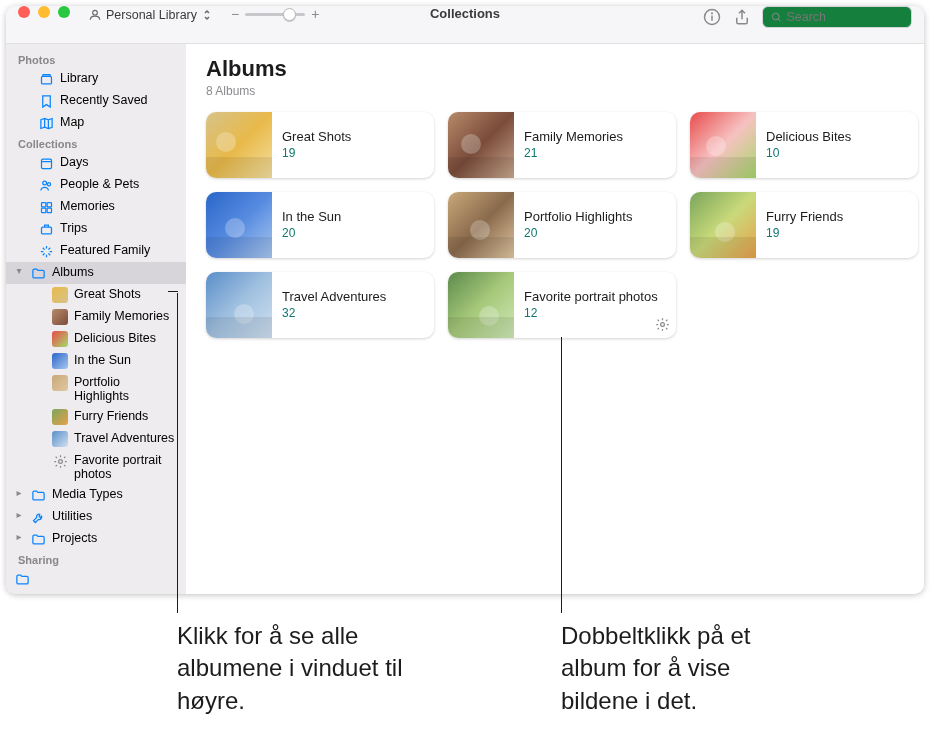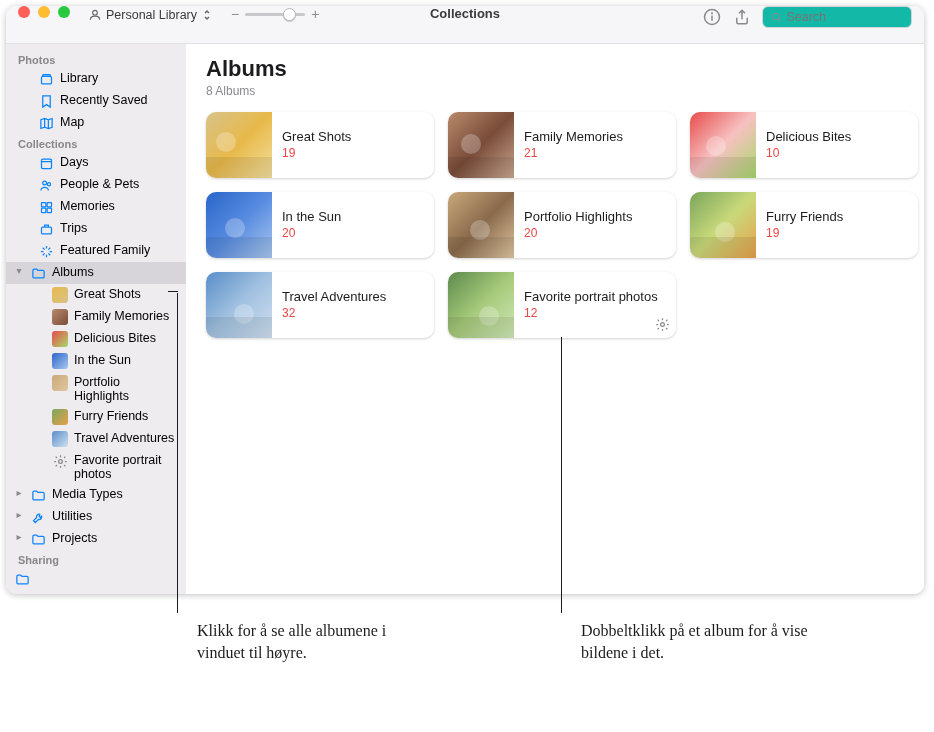--- a/index.html
+++ b/index.html
@@ -63,21 +63,21 @@
 }
 .titlebar-right {
   margin-left: auto; display: flex; align-items: center; gap: 10px;
 }
 .icon-btn {
   width: 20px; height: 20px; display: flex; align-items: center; justify-content: center;
   color: #8a8a8e;
 }
 .search-box {
   display: flex; align-items: center; gap: 4px;
-  background: #14b8a6;
+  background: #15803d;
   border: 1px solid #d4d4d8; border-radius: 6px;
   padding: 3px 8px; width: 150px;
   font-size: 12.5px; color: #8a8a8e;
 }
 .body {
   flex: 1; display: flex; overflow: hidden;
 }
 .sidebar {
   width: 180px; background: #eeecee;
   overflow-y: auto;
@@ -118,44 +118,43 @@
   box-shadow: 0 1px 3px rgba(0,0,0,0.18);
   overflow: hidden;
   width: 228px; height: 66px;
   position: relative;
 }
 .album-thumb {
   width: 66px; height: 66px; flex-shrink:0;
 }
 .album-text { padding: 0 10px; line-height: 1.3; }
 .album-name { font-size: 13px; color: #1c1c1e; }
-.album-count { font-size: 12px; color: #ef4444; }
+.album-count { font-size: 12px; color: #0f766e; }
 .gear-badge {
   position: absolute; bottom: 6px; right: 6px;
   width: 16px; height: 16px;
   display:flex; align-items:center; justify-content:center;
   color: #8a8a8e;
 }
 
 .callouts {
   position: absolute;
   left: 0; top: 0; width: 934px; height: 732px;
   pointer-events: none;
 }
 .callout-line {
   position: absolute;
   background: #1c1c1e;
 }
 .callouts .text {
   position: absolute;
-  font-size: 16px;
+  font-size: 24px;
   color: #1c1c1e;
   line-height: 1.35;
-  font-family: Liberation Serif, serif;
-  margin-left: 20px;
+  font-family: Liberation Sans, sans-serif;
 }
 
 
 .ph { width: 100%; height: 100%; display:block; }
 </style>
 </head>
 <body>
 
 <div class="window">
 

